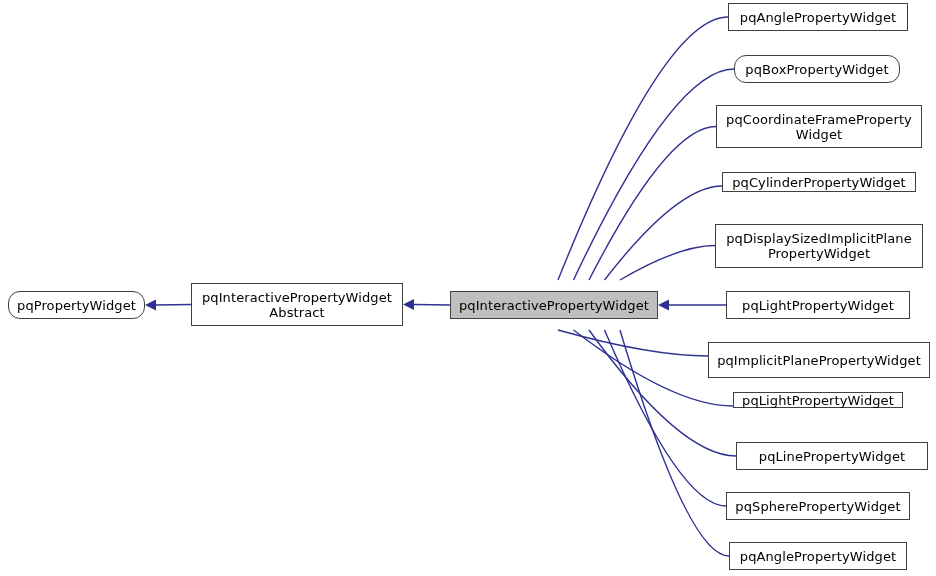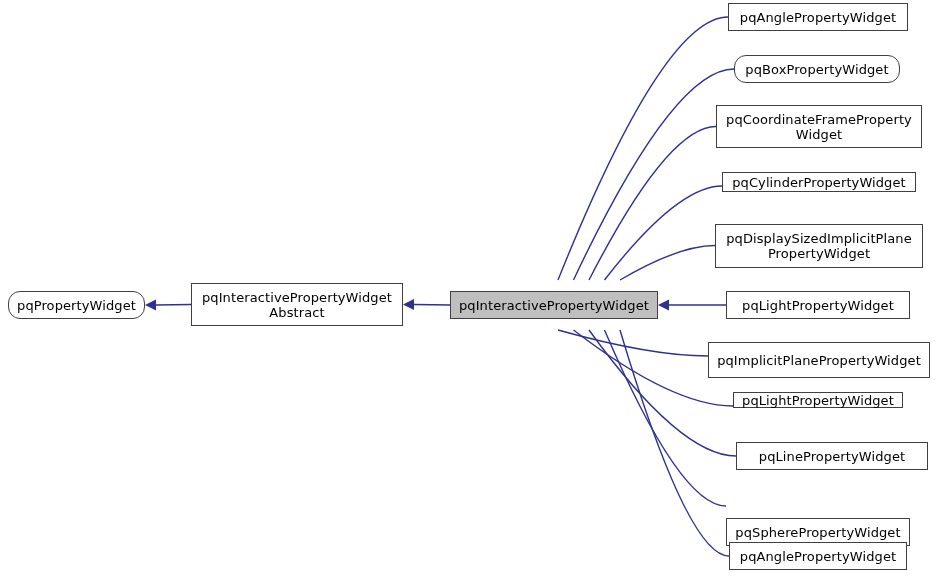--- a/index.html
+++ b/index.html
@@ -93,16 +93,16 @@
   <div class="node" style="left: 734px; top: 55px; width: 166px; height: 28px; border-radius: 12px;">pqBoxPropertyWidget</div>
   <div class="node" style="left: 716px; top: 105px; width: 206px; height: 43px;">pqCoordinateFrameProperty
 Widget</div>
   <div class="node" style="left: 722px; top: 172px; width: 194px; height: 20px;">pqCylinderPropertyWidget</div>
   <div class="node" style="left: 715px; top: 224px; width: 208px; height: 44px;">pqDisplaySizedImplicitPlane
 PropertyWidget</div>
   <div class="node" style="left: 726px; top: 291px; width: 184px; height: 28px;">pqLightPropertyWidget</div>
   <div class="node" style="left: 708px; top: 342px; width: 222px; height: 36px;">pqImplicitPlanePropertyWidget</div>
   <div class="node" style="left: 733px; top: 392px; width: 170px; height: 16px;">pqLightPropertyWidget</div>
   <div class="node" style="left: 736px; top: 442px; width: 192px; height: 28px;">pqLinePropertyWidget</div>
-  <div class="node" style="left: 726px; top: 492px; width: 184px; height: 28px; margin-top: 26px;">pqSpherePropertyWidget</div>
+  <div class="node" style="left: 726px; top: 492px; width: 184px; height: 28px;">pqSpherePropertyWidget</div>
   <div class="node" style="left: 729px; top: 542px; width: 178px; height: 28px;">pqAnglePropertyWidget</div>
 
 </div>
 
 </body></html>

